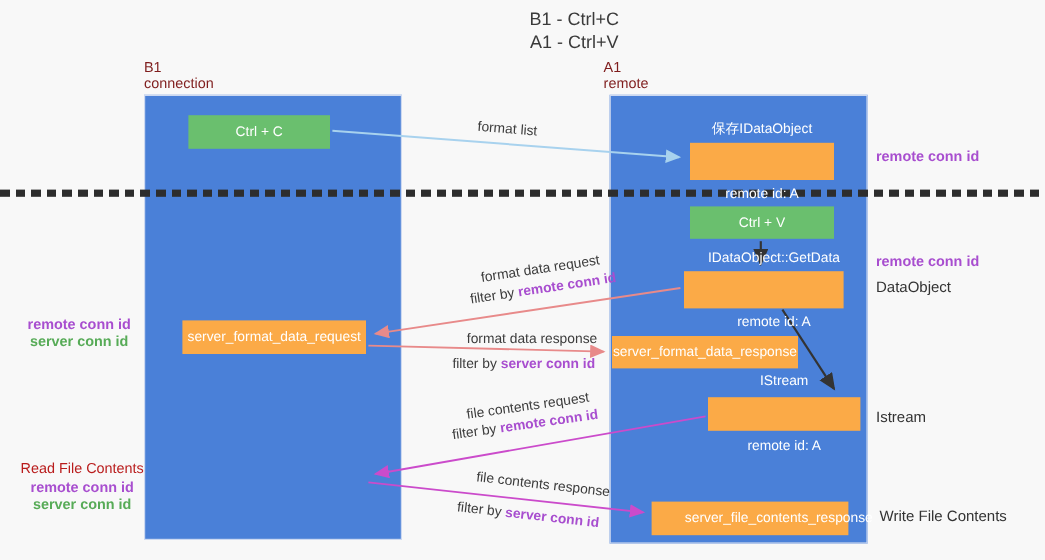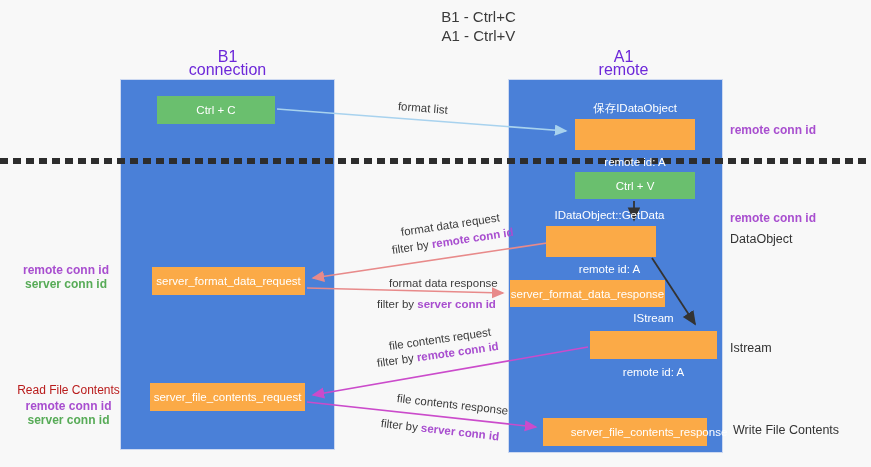--- a/index.html
+++ b/index.html
@@ -2,21 +2,21 @@
 <html><head>
 <meta charset="utf-8">
 <style>
   html,body{margin:0;padding:0;}
   .stage{
     position:relative;width:871px;height:467px;background:#f8f8f8;
     font-family:"Liberation Sans",sans-serif;overflow:hidden;color:#3a3a3a;
   }
   .title{position:absolute;left:0;top:7px;width:871px;text-align:center;
     font-size:15px;line-height:19px;color:#3a3a3a;padding-left:43px;}
-  .col-header{position:absolute;width:215px;text-align:center;font-size:16px;line-height:13px;color:#6d28d9;}
+  .col-header{position:absolute;width:215px;text-align:left;font-size:12px;line-height:13px;color:#7f1d1d;}
   .lifeline{position:absolute;width:215px;background:#4a80d8;border:1px solid #cdd9f1;box-sizing:border-box;}
   .dashed-sep{position:absolute;left:0;top:158px;width:871px;height:6px;
     background:repeating-linear-gradient(90deg,#2d2d2d 0 8px,transparent 8px 13px);}
   .box{position:absolute;display:flex;align-items:center;justify-content:center;
     color:#fff;font-size:11.5px;box-sizing:border-box;}
   .box.green{background:#6abf6e;}
   .box.orange{background:#fbaa47;gap:40px;}
   .box.two-line{flex-direction:column;line-height:14px;}
   .alabel{position:absolute;font-size:11.5px;color:#3c3c3c;white-space:nowrap;transform-origin:left center;}
   .hl-purple{color:#a84ecf;font-weight:bold;}
@@ -34,21 +34,21 @@
 
   <div class="title">
     <div>B1 - Ctrl+C</div>
     <div>A1 - Ctrl+V</div>
   </div>
 
   <div class="col-header" style="left:120px;top:50px;">
     <div>B1</div>
     <div>connection</div>
   </div>
-  <div class="col-header" style="left:516px;top:50px;">
+  <div class="col-header" style="left:503px;top:50px;">
     <div>A1</div>
     <div>remote</div>
   </div>
 
   <div class="lifeline" style="left:120px;top:79px;height:371px;"></div>
   <div class="lifeline" style="left:508px;top:79px;height:374px;"></div>
 
   <div class="dashed-sep"></div>
 
   <svg class="arrows" width="871" height="467" viewBox="0 0 871 467">
@@ -81,41 +81,38 @@
 
   <div class="box orange two-line" style="left:575px;top:119px;width:120px;height:31px;">
     <span>保存IDataObject</span>
     <span>remote id: A</span>
   </div>
 
   <div class="box green" style="left:575px;top:172px;width:120px;height:27px;">
     <span>Ctrl + V</span>
   </div>
 
-  <div class="box orange two-line" style="left:546px;top:226px;width:110px;height:31px;padding-left:17px;">
+  <div class="box orange two-line" style="left:570px;top:226px;width:133px;height:31px;padding-left:17px;">
     <span>IDataObject::GetData</span>
     <span>remote id: A</span>
   </div>
 
   <div class="box orange" style="left:152px;top:267px;width:153px;height:28px;">
     <span>server_format_data_request</span>
   </div>
 
   <div class="box orange" style="left:510px;top:280px;width:155px;height:27px;">
     <span>server_format_data_response</span>
   </div>
 
   <div class="box orange two-line" style="left:590px;top:331px;width:127px;height:28px;">
     <span>IStream</span>
     <span>remote id: A</span>
   </div>
 
-  <div class="box orange" style="left:150px;top:383px;width:155px;height:28px;">
-    <span>server_file_contents_request</span>
-  </div>
 
   <div class="box orange" style="left:543px;top:418px;width:164px;height:28px;padding-left:48px;">
     <span>server_file_contents_response</span>
   </div>
 
   <div class="alabel" style="left:398px;top:100px;transform:rotate(4.5deg);">format list</div>
 
   <div class="alabel" style="left:401px;top:226px;transform:rotate(-8.5deg);">format data request</div>
   <div class="alabel" style="left:392px;top:244px;transform:rotate(-8.5deg);">
     <span>filter by </span><span class="hl-purple">remote conn id</span>

